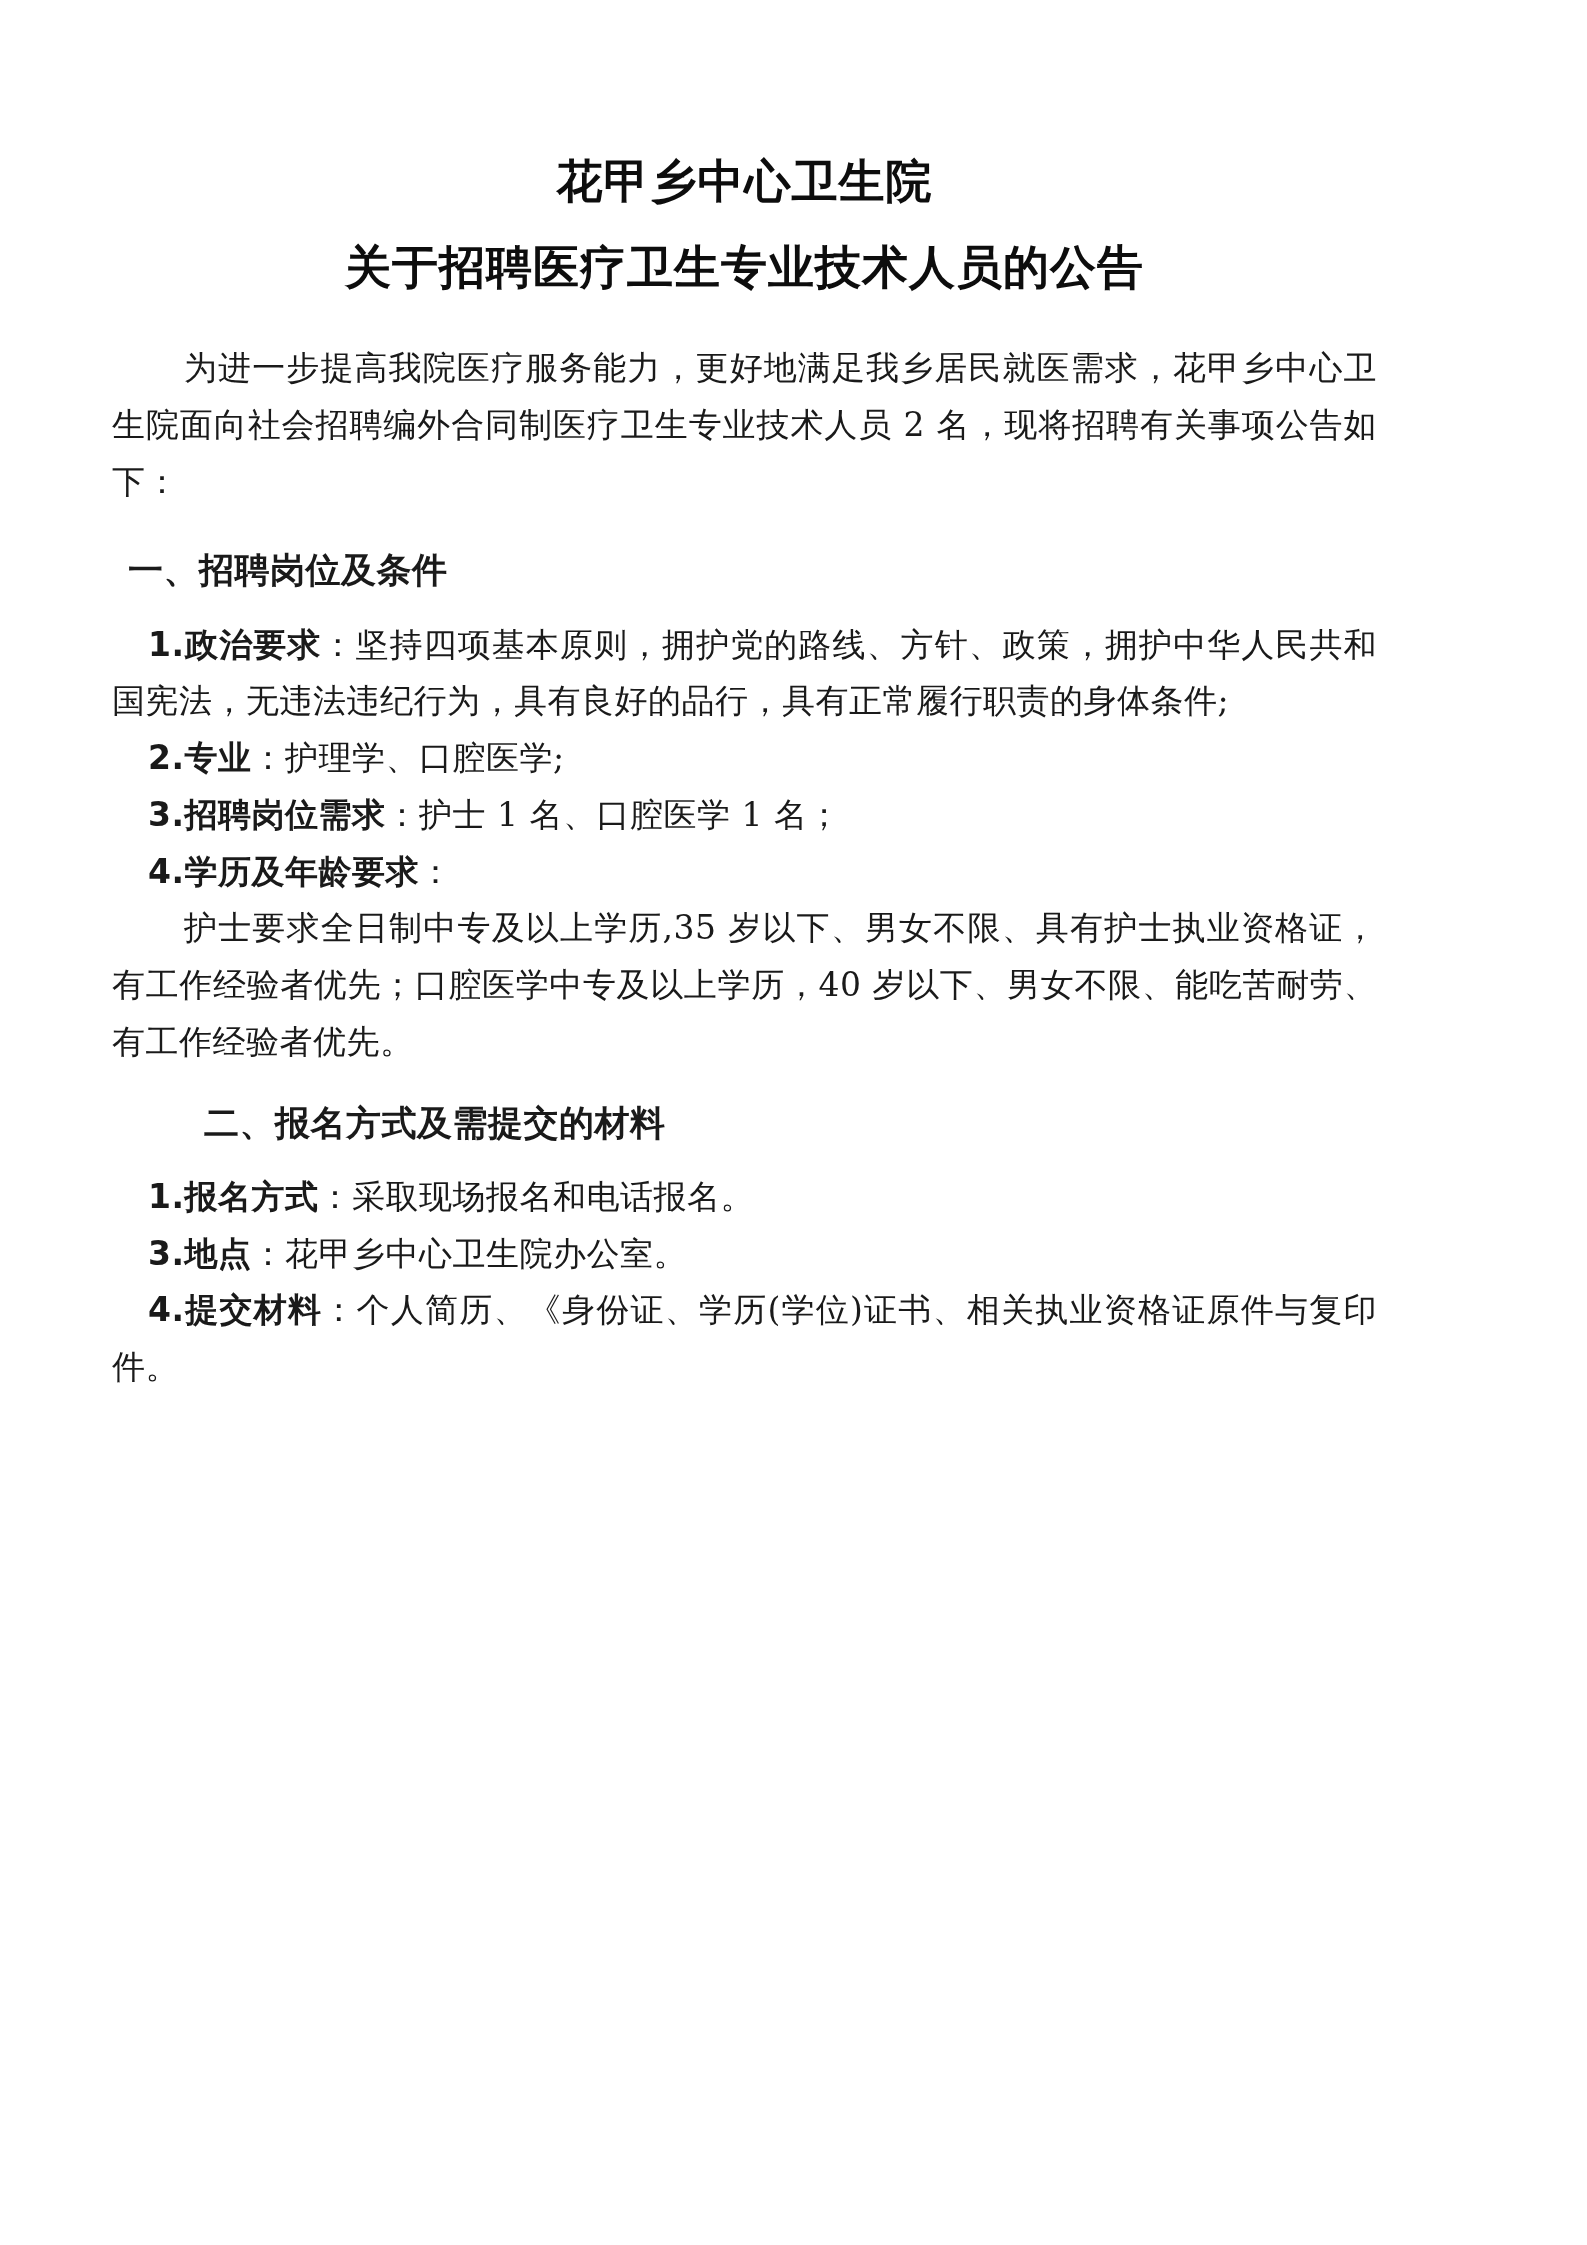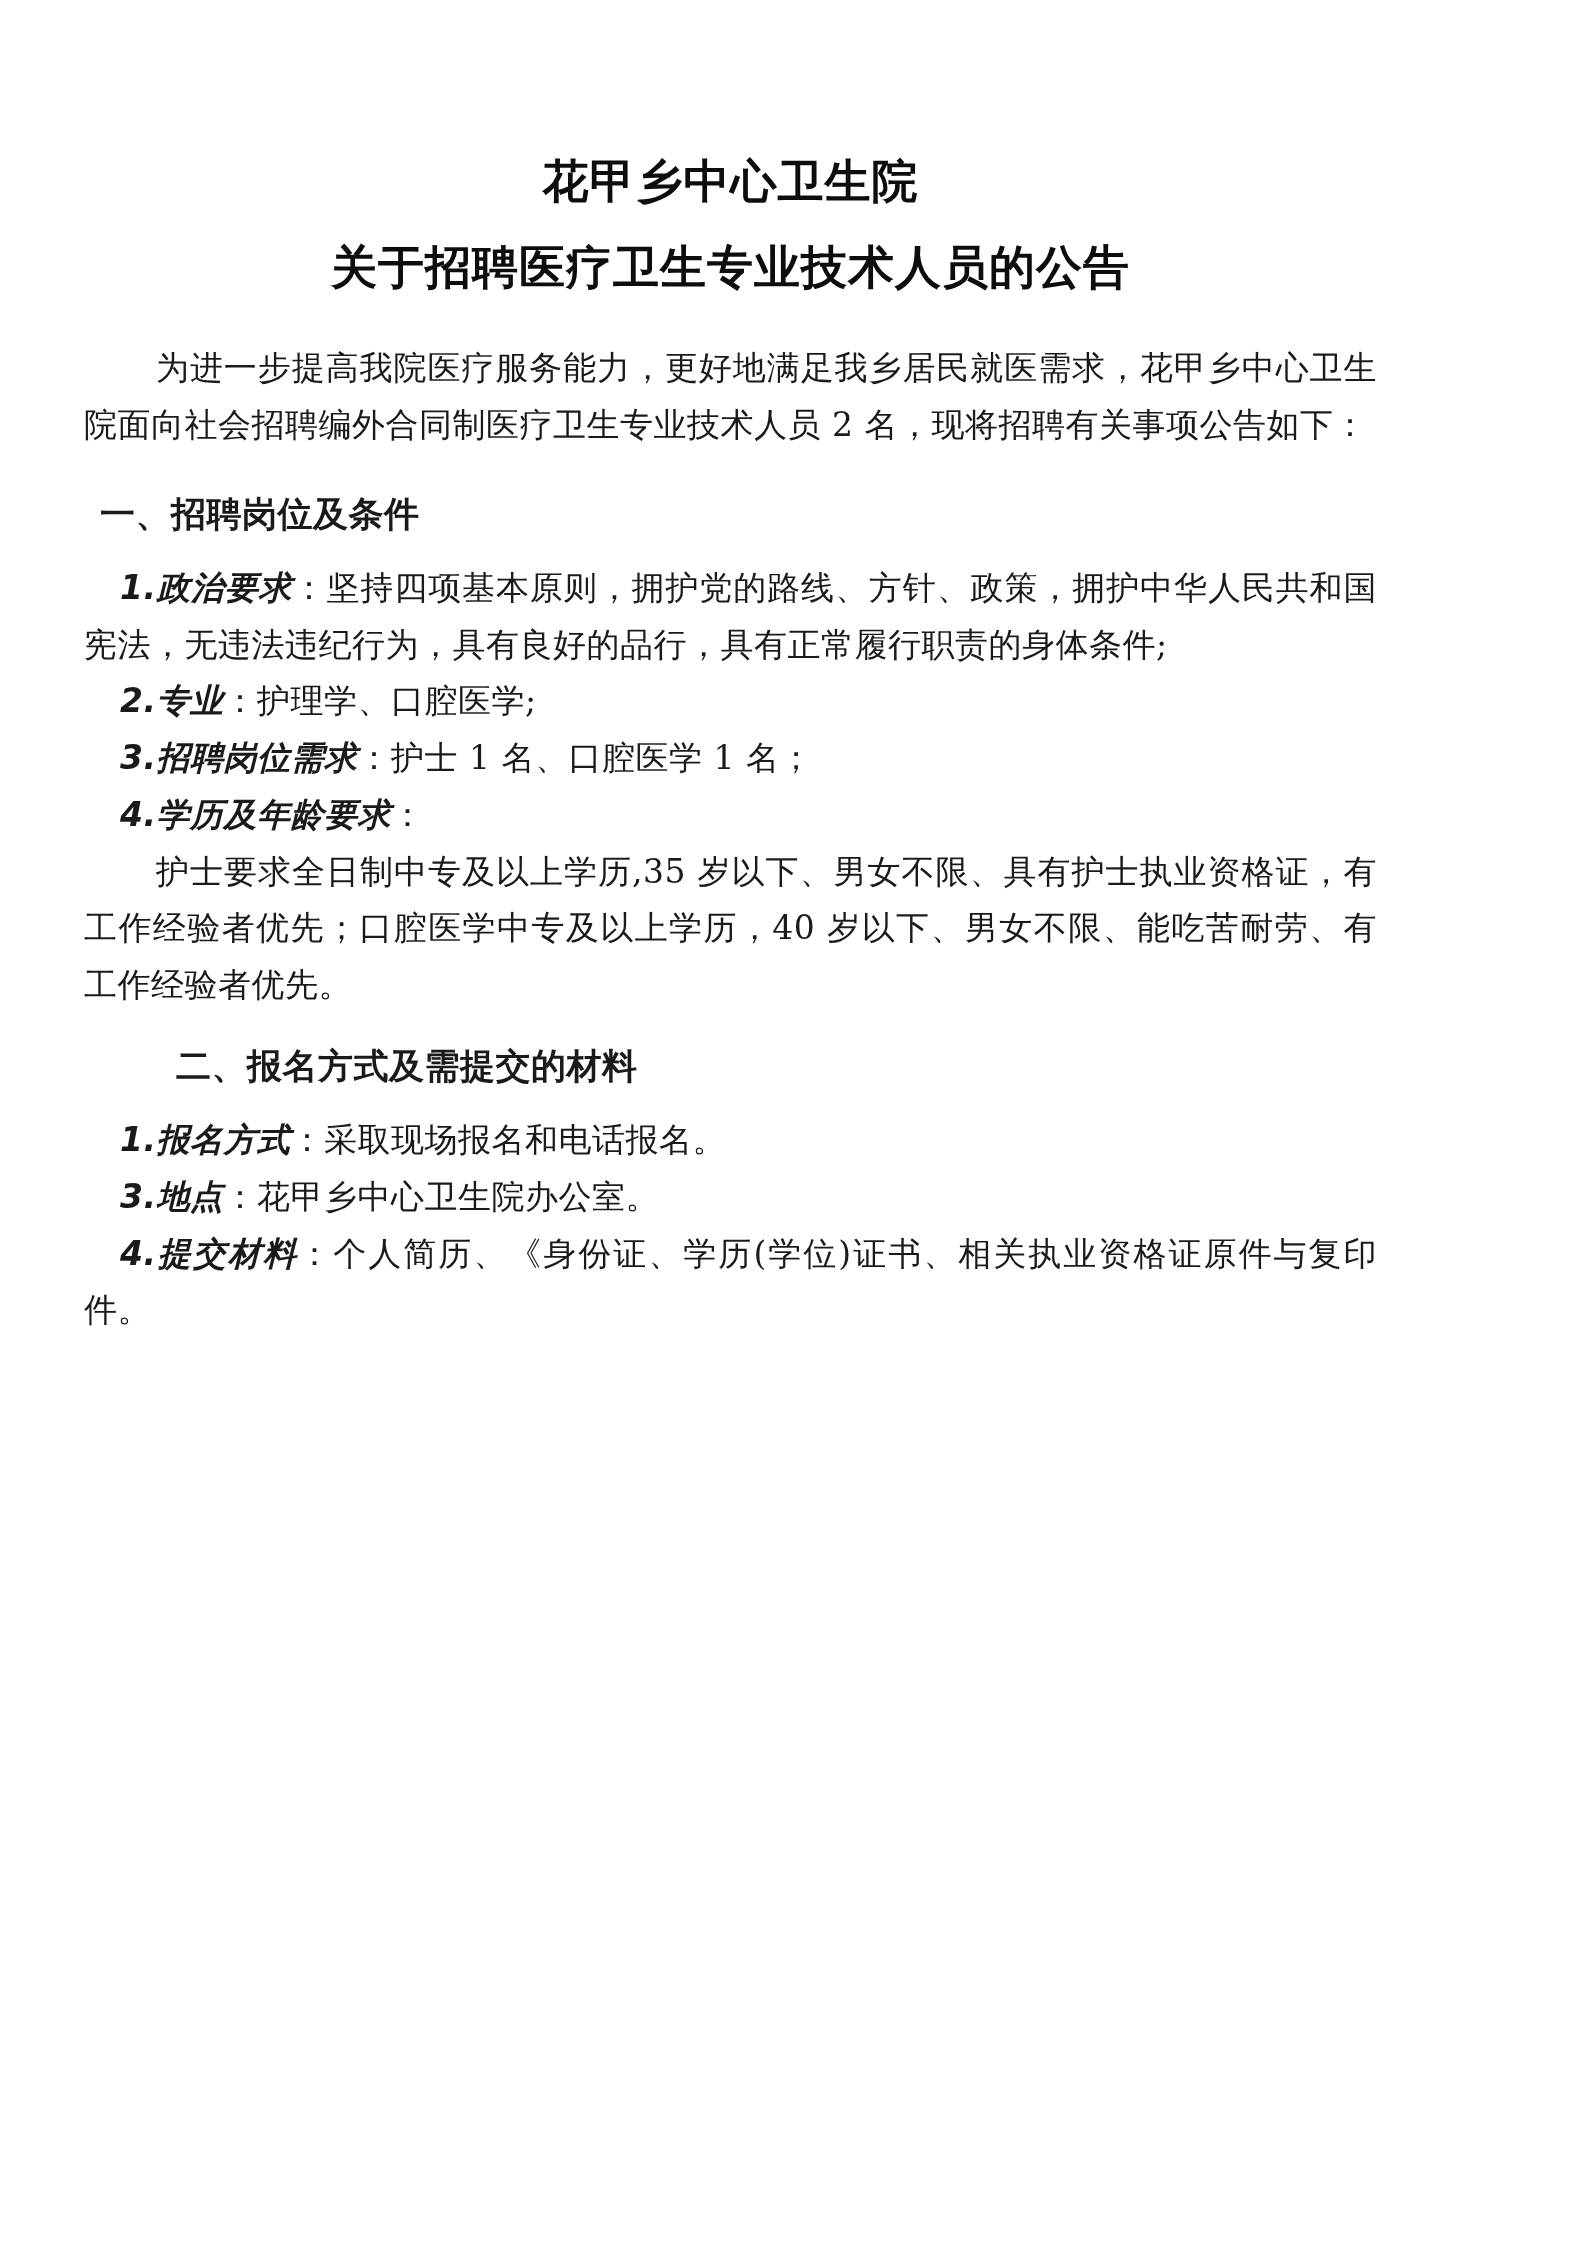--- a/index.html
+++ b/index.html
@@ -11,21 +11,21 @@
     width: 1587px;
     height: 2245px;
     font-family: "DejaVu Serif", "Liberation Serif", serif;
     color: #1a1a1a;
     overflow: hidden;
   }
   .page {
     width: 1587px;
     height: 2245px;
     box-sizing: border-box;
-    padding: 150px 210px 0 84px;
+    padding: 150px 210px 0 112px;
     position: relative;
   }
   .title-block {
     text-align: center;
     font-family: "DejaVu Sans", "Liberation Sans", sans-serif;
     font-weight: 700;
     color: #0d0d0d;
   }
   .title-line1 {
     font-size: 46px;
@@ -61,21 +61,20 @@
     font-size: 35px;
     line-height: 1.72;
     margin: 16px;
   }
   .heading-indent2 {
     text-indent: 76px;
   }
   .run-head {
     font-family: "DejaVu Sans", "Liberation Sans", sans-serif;
     font-weight: 700;
-    font-style: italic;
   }
   .gap-s { height: 6px; }
   .gap-m { height: 14px; }
 </style>
 </head>
 <body>
 
 <div class="page">
 
   <div class="title-block">

